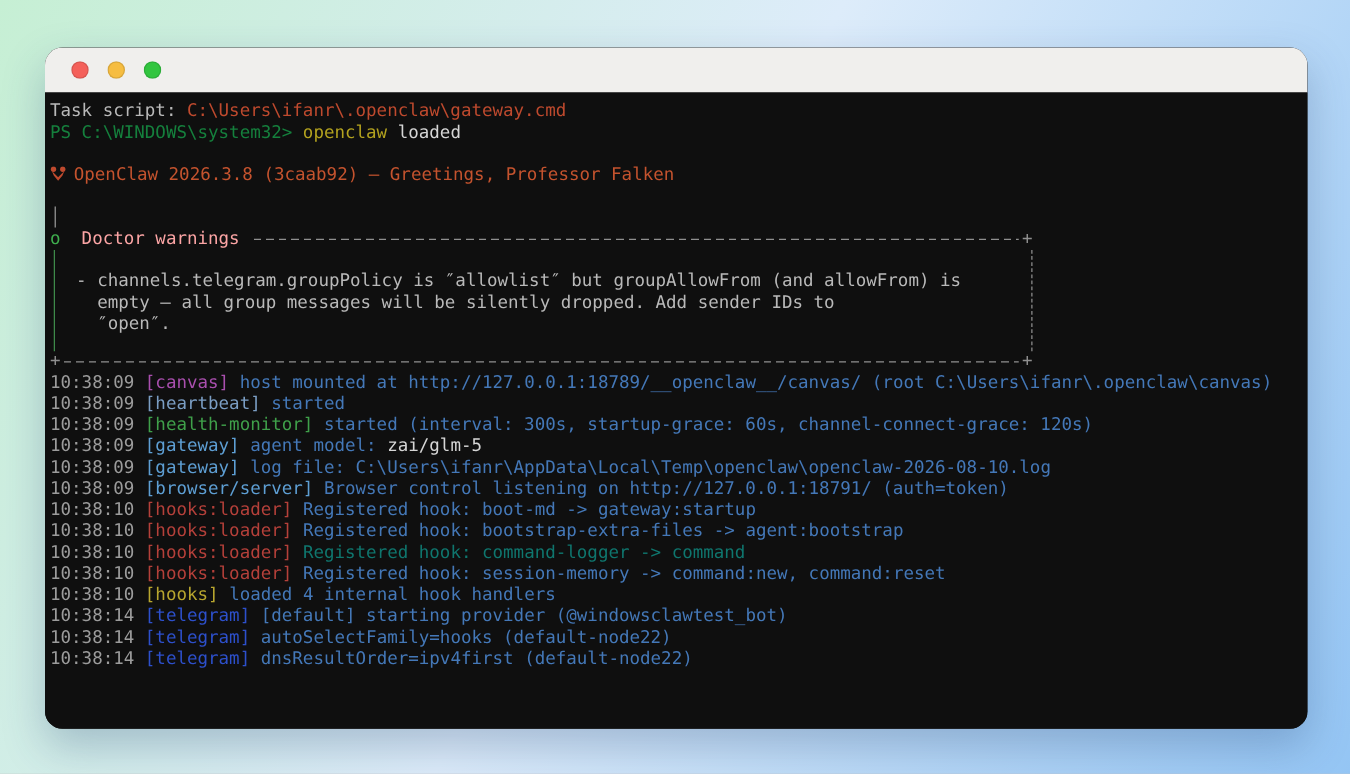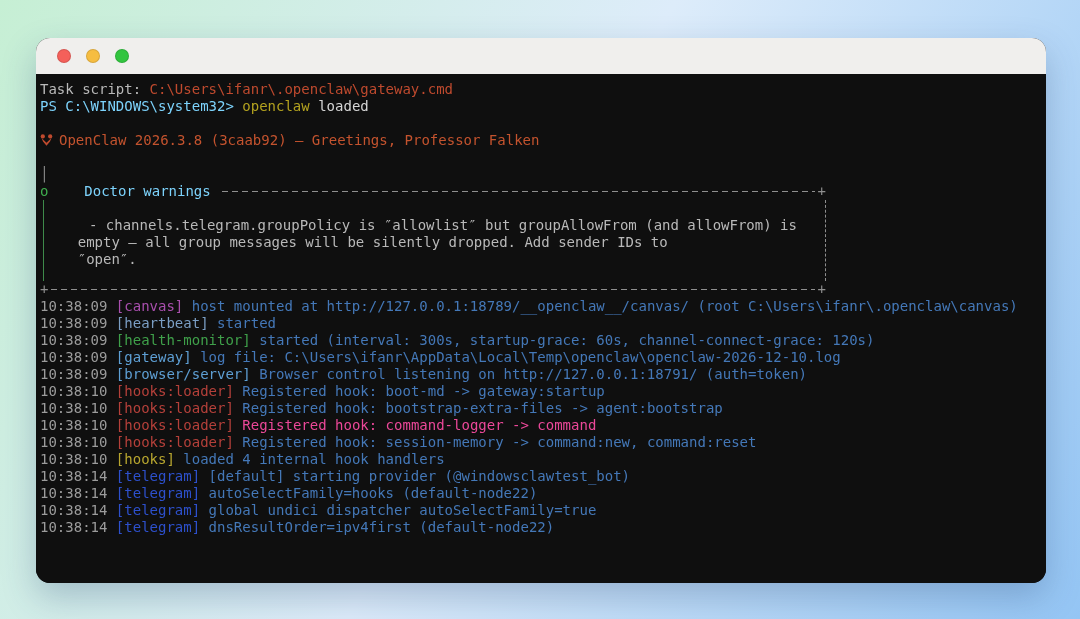--- a/index.html
+++ b/index.html
@@ -55,56 +55,56 @@
     <div class="titlebar">
       <span class="tl" style="background: rgb(244, 96, 90);"></span>
       <span class="tl" style="background: rgb(246, 189, 65);"></span>
       <span class="tl" style="background: rgb(50, 197, 63);"></span>
     </div>
 
     <div class="terminal">
 
       <div class="line"><span style="color: rgb(185, 185, 185);">Task script: </span><span style="color: rgb(191, 74, 46);">C:\Users\ifanr\.openclaw\gateway.cmd</span></div>
 
-      <div class="line"><span style="color: #7dd3fc; text-align: right;">PS C:\WINDOWS\system32&gt; </span><span style="color: rgb(179, 162, 31);">openclaw</span><span style="color: rgb(214, 214, 214);"> loaded</span></div>
+      <div class="line"><span style="color: #15803d; text-align: right;">PS C:\WINDOWS\system32&gt; </span><span style="color: rgb(179, 162, 31);">openclaw</span><span style="color: rgb(214, 214, 214);"> loaded</span></div>
 
       <div class="line"></div>
 
       <div class="line"><span class="claw" style="color: rgb(191, 74, 46);"><svg viewBox="0 0 14 13">
               <circle cx="3" cy="2.6" r="2.3"></circle>
               <circle cx="11" cy="2.6" r="2.3"></circle>
               <path d="M1.6 4.2 7 9.6 12.4 4.2 10.8 8 7 12.6 3.2 8z"></path>
             </svg></span><span style="color: rgb(196, 83, 46); text-align: center;">OpenClaw 2026.3.8 (3caab92) — Greetings, Professor Falken</span></div>
 
       <div class="line"></div>
 
       <div class="line"><span style="color: rgb(138, 138, 138);">│</span></div>
 
       <div class="doctor-box">
-        <div class="box-head"><span style="color: rgb(63, 174, 78);">o</span><span style="color: #7dd3fc; margin-left: 19px;">  Doctor warnings </span><span class="dash-fill"></span><span style="color: rgb(143, 143, 143);">+</span></div>
+        <div class="box-head"><span style="color: rgb(63, 174, 78);">o</span><span style="color: #fca5a5;">  Doctor warnings </span><span class="dash-fill"></span><span style="color: rgb(143, 143, 143);">+</span></div>
         <div class="box-body">
-          <div class="line" style="color: rgb(185, 185, 185); text-align: center;">  - channels.telegram.groupPolicy is ″allowlist″ but groupAllowFrom (and allowFrom) is</div>
+          <div class="line" style="color: rgb(185, 185, 185);">  - channels.telegram.groupPolicy is ″allowlist″ but groupAllowFrom (and allowFrom) is</div>
           <div class="line" style="color: rgb(185, 185, 185);">    empty — all group messages will be silently dropped. Add sender IDs to</div>
           <div class="line" style="color: rgb(185, 185, 185);">    ″open″.</div>
         </div>
         <div class="box-foot"><span style="color: rgb(143, 143, 143);">+</span><span class="dash-fill"></span><span style="color: rgb(143, 143, 143);">+</span></div>
       </div>
 
       <div id="log">
           <div class="line"><span style="color: rgb(156, 156, 156);">10:38:09 </span><span style="color: rgb(169, 79, 174);">[canvas]</span><span style="color: rgb(68, 120, 184);"> host mounted at http://127.0.0.1:18789/__openclaw__/canvas/ (root C:\Users\ifanr\.openclaw\canvas)</span></div>
           <div class="line"><span style="color: rgb(156, 156, 156);">10:38:09 </span><span style="color: rgb(123, 158, 196);">[heartbeat]</span><span style="color: rgb(68, 120, 184);"> started</span></div>
           <div class="line"><span style="color: rgb(156, 156, 156);">10:38:09 </span><span style="color: rgb(63, 160, 74);">[health-monitor]</span><span style="color: rgb(68, 120, 184);"> started (interval: 300s, startup-grace: 60s, channel-connect-grace: 120s)</span></div>
-          <div class="line"><span style="color: rgb(156, 156, 156);">10:38:09 </span><span style="color: rgb(94, 159, 212);">[gateway]</span><span style="color: rgb(68, 120, 184);"> log file: C:\Users\ifanr\AppData\Local\Temp\openclaw\openclaw-2026-12-10.log</span></div>
+          <div class="line"><span style="color: rgb(156, 156, 156);">10:38:09 </span><span style="color: rgb(94, 159, 212);">[gateway]</span><span style="color: rgb(68, 120, 184);"> agent model: </span><span style="color: rgb(214, 214, 214);">zai/glm-5</span></div>
+          <div class="line"><span style="color: rgb(156, 156, 156);">10:38:09 </span><span style="color: rgb(94, 159, 212);">[gateway]</span><span style="color: rgb(68, 120, 184);"> log file: C:\Users\ifanr\AppData\Local\Temp\openclaw\openclaw-2026-08-10.log</span></div>
           <div class="line"><span style="color: rgb(156, 156, 156);">10:38:09 </span><span style="color: rgb(94, 159, 212);">[browser/server]</span><span style="color: rgb(68, 120, 184);"> Browser control listening on http://127.0.0.1:18791/ (auth=token)</span></div>
           <div class="line"><span style="color: rgb(156, 156, 156);">10:38:10 </span><span style="color: rgb(181, 64, 58);">[hooks:loader]</span><span style="color: rgb(68, 120, 184);"> Registered hook: boot-md -&gt; gateway:startup</span></div>
           <div class="line"><span style="color: rgb(156, 156, 156);">10:38:10 </span><span style="color: rgb(181, 64, 58);">[hooks:loader]</span><span style="color: rgb(68, 120, 184);"> Registered hook: bootstrap-extra-files -&gt; agent:bootstrap</span></div>
-          <div class="line"><span style="color: rgb(156, 156, 156);">10:38:10 </span><span style="color: rgb(181, 64, 58);">[hooks:loader]</span><span style="color: #ec4899;"> Registered hook: command-logger -&gt; command</span></div>
+          <div class="line"><span style="color: rgb(156, 156, 156);">10:38:10 </span><span style="color: rgb(181, 64, 58);">[hooks:loader]</span><span style="color: #0f766e;"> Registered hook: command-logger -&gt; command</span></div>
           <div class="line"><span style="color: rgb(156, 156, 156);">10:38:10 </span><span style="color: rgb(181, 64, 58);">[hooks:loader]</span><span style="color: rgb(68, 120, 184);"> Registered hook: session-memory -&gt; command:new, command:reset</span></div>
           <div class="line"><span style="color: rgb(156, 156, 156);">10:38:10 </span><span style="color: rgb(184, 166, 47);">[hooks]</span><span style="color: rgb(68, 120, 184);"> loaded 4 internal hook handlers</span></div>
           <div class="line"><span style="color: rgb(156, 156, 156);">10:38:14 </span><span style="color: rgb(45, 80, 204);">[telegram]</span><span style="color: rgb(68, 120, 184);"> [default] starting provider (@windowsclawtest_bot)</span></div>
           <div class="line"><span style="color: rgb(156, 156, 156);">10:38:14 </span><span style="color: rgb(45, 80, 204);">[telegram]</span><span style="color: rgb(68, 120, 184);"> autoSelectFamily=hooks (default-node22)</span></div>
-          <div class="line"><span style="color: rgb(156, 156, 156);">10:38:14 </span><span style="color: rgb(45, 80, 204);">[telegram]</span><span style="color: rgb(68, 120, 184);"> global undici dispatcher autoSelectFamily=true</span></div>
           <div class="line"><span style="color: rgb(156, 156, 156);">10:38:14 </span><span style="color: rgb(45, 80, 204);">[telegram]</span><span style="color: rgb(68, 120, 184);"> dnsResultOrder=ipv4first (default-node22)</span></div>
         </div>
 
     </div>
   </div>
 </div>
 
 </body></html>

